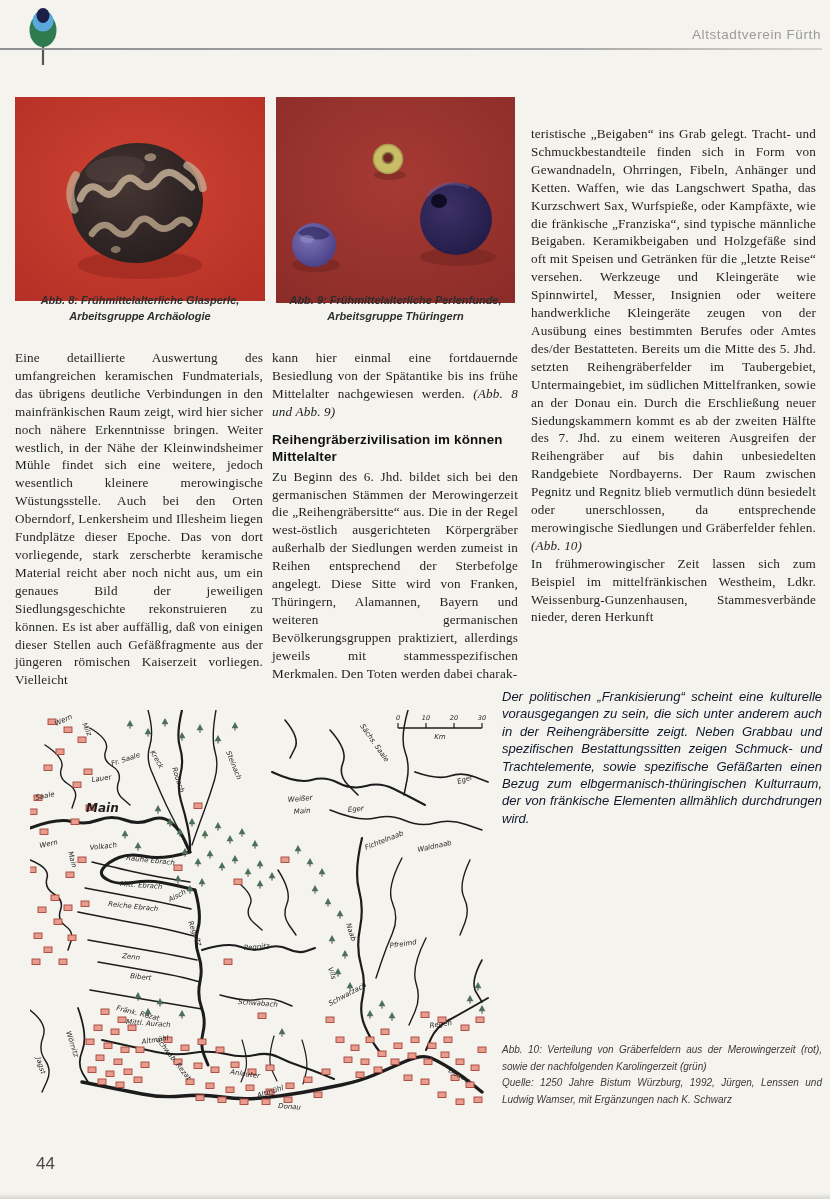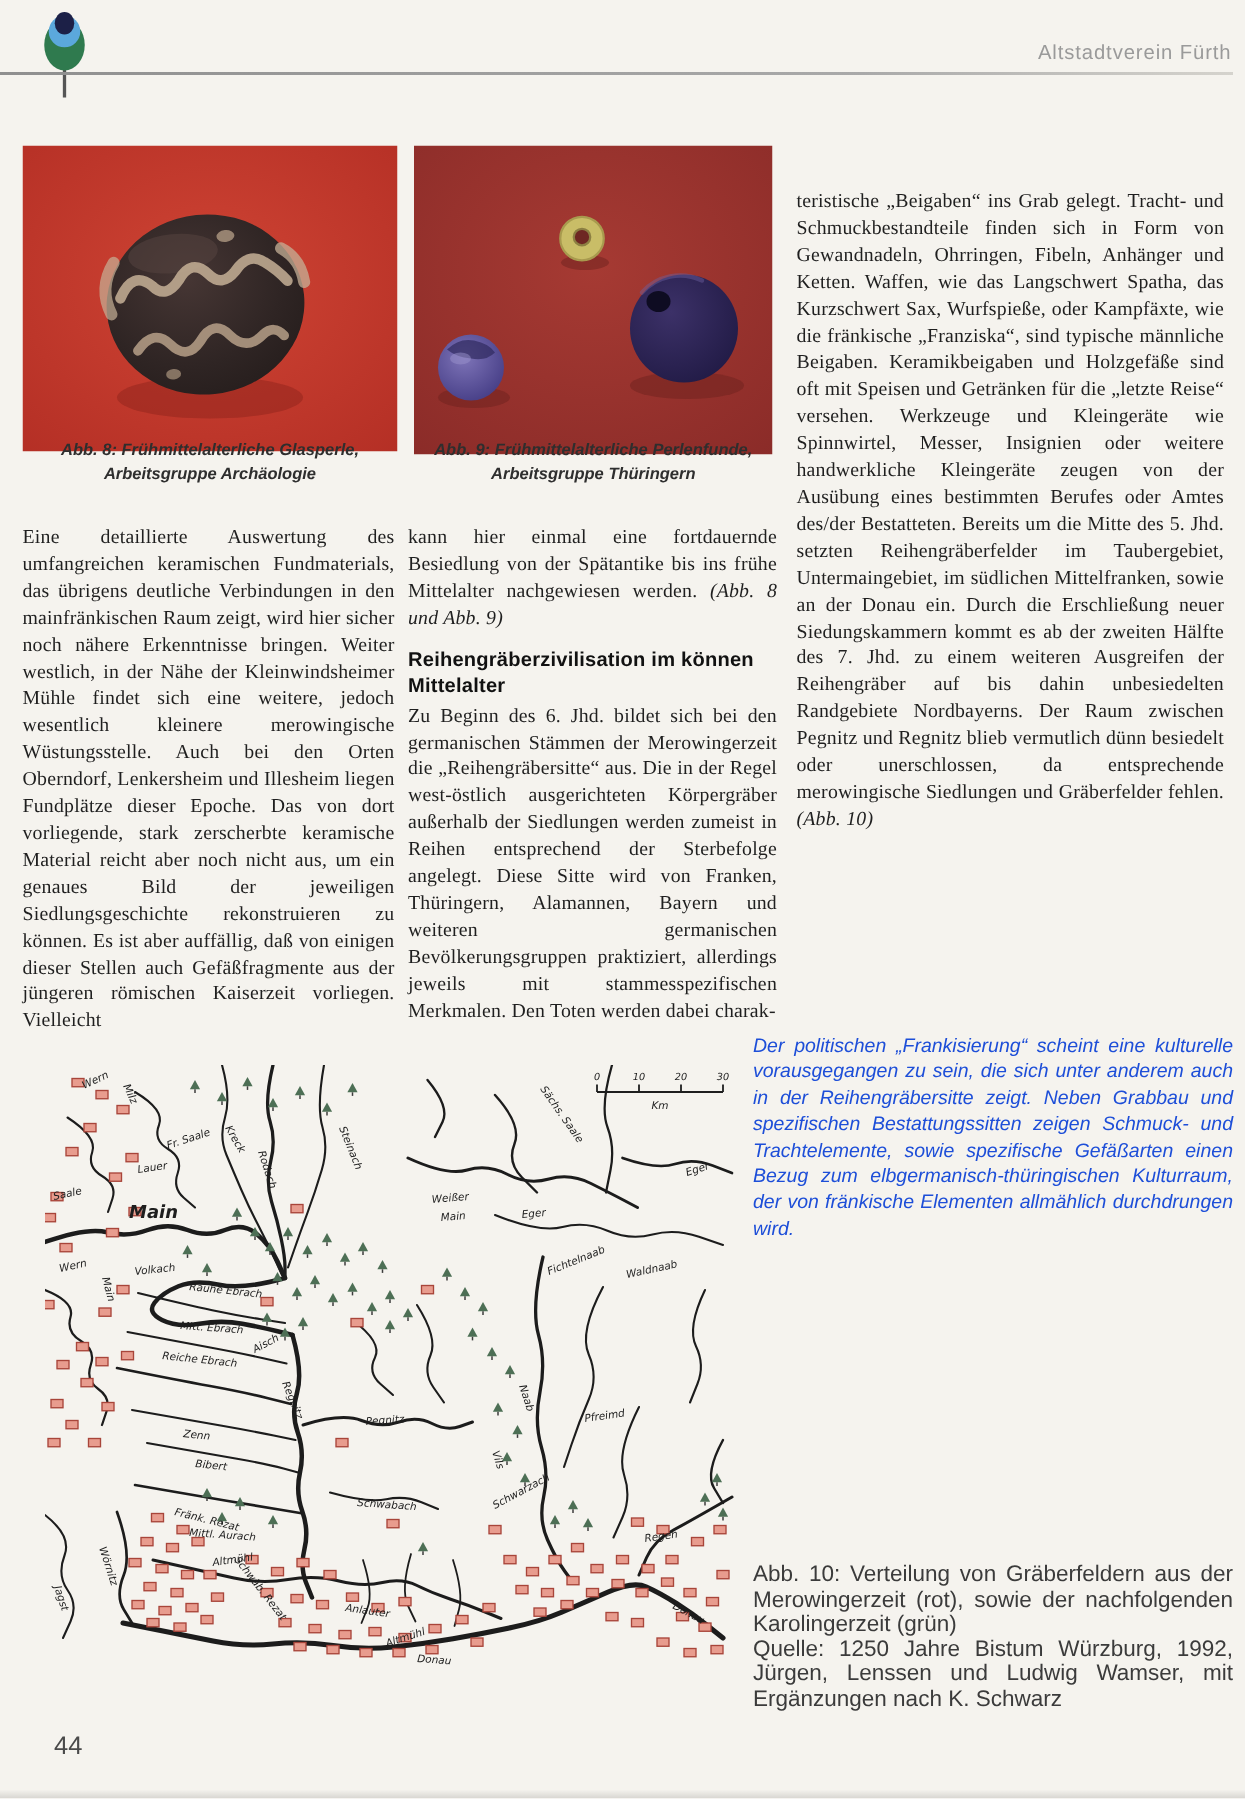--- a/index.html
+++ b/index.html
@@ -43,26 +43,26 @@
     margin:10px 0 3px 0 !important; color:#111;
   }
   .ref{font-style:italic;}
   .para-gap{margin-top:0 !important;}
   
   .map{position:absolute;left:30px;top:710px;}
   
   .sidenote{
     position:absolute; left:502px; top:688px; width:320px;
     font-family:"Liberation Sans", sans-serif; font-style:italic;
-    font-size:13px; line-height:17.4px; color:#1d4ed8; text-align:justify;
+    font-size:13px; line-height:17.4px; color:#0f172a; text-align:justify;
   }
   .figcap{
     position:absolute; left:502px; top:1042px; width:320px;
-    font-family:"Liberation Sans", sans-serif; 
-    font-size:15px; line-height:16.6px; color:#3b3b3b; text-align:justify;
+    font-family:"Liberation Sans", sans-serif; font-style:italic;
+    font-size:10px; line-height:16.6px; color:#3b3b3b; text-align:justify;
   }
   .figcap p{margin:0;}
   .pagenum{
     position:absolute; left:36px; top:1154px;
     font-family:"Liberation Sans", sans-serif; font-size:17px; color:#4a4a4a;
   }
   .page::after{
     content:""; position:absolute; left:0; bottom:0; width:100%; height:6px;
     background:linear-gradient(to bottom, rgba(0,0,0,0), rgba(0,0,0,.12));
   }
@@ -150,20 +150,21 @@
   </div>
 
   <div class="col col2">
     <p><span>kann hier einmal eine fortdauernde Besiedlung von der Spätantike bis ins frühe Mittelalter nachgewiesen werden.</span> <span class="ref">(Abb. 8 und Abb. 9)</span></p>
     <p class="heading">Reihengräberzivilisation im können Mittelalter</p>
     <p>Zu Beginn des 6. Jhd. bildet sich bei den germanischen Stämmen der Merowingerzeit die „Reihengräbersitte“ aus. Die in der Regel west-östlich ausgerichteten Körpergräber außerhalb der Siedlungen werden zumeist in Reihen entsprechend der Sterbefolge angelegt. Diese Sitte wird von Franken, Thüringern, Alamannen, Bayern und weiteren germanischen Bevölkerungsgruppen praktiziert, allerdings jeweils mit stammesspezifischen Merkmalen. Den Toten werden dabei charak-</p>
   </div>
 
   <div class="col col3">
     <p><span>teristische „Beigaben“ ins Grab gelegt. Tracht- und Schmuckbestandteile finden sich in Form von Gewandnadeln, Ohrringen, Fibeln, Anhänger und Ketten. Waffen, wie das Langschwert Spatha, das Kurzschwert Sax, Wurfspieße, oder Kampfäxte, wie die fränkische „Franziska“, sind typische männliche Beigaben. Keramikbeigaben und Holzgefäße sind oft mit Speisen und Getränken für die „letzte Reise“ versehen. Werkzeuge und Kleingeräte wie Spinnwirtel, Messer, Insignien oder weitere handwerkliche Kleingeräte zeugen von der Ausübung eines bestimmten Berufes oder Amtes des/der Bestatteten. Bereits um die Mitte des 5. Jhd. setzten Reihengräberfelder im Taubergebiet, Untermaingebiet, im südlichen Mittelfranken, sowie an der Donau ein. Durch die Erschließung neuer Siedungskammern kommt es ab der zweiten Hälfte des 7. Jhd. zu einem weiteren Ausgreifen der Reihengräber auf bis dahin unbesiedelten Randgebiete Nordbayerns. Der Raum zwischen Pegnitz und Regnitz blieb vermutlich dünn besiedelt oder unerschlossen, da entsprechende merowingische Siedlungen und Gräberfelder fehlen.</span> <span class="ref">(Abb. 10)</span></p>
+    <p class="para-gap">In frühmerowingischer Zeit lassen sich zum Beispiel im mittelfränkischen Westheim, Ldkr. Weissenburg-Gunzenhausen, Stammesverbände nieder, deren Herkunft</p>
   </div>
 
   <svg id="map-svg" class="map" width="460" height="430" viewBox="0 0 460 430">
       <path d="M0 118 Q28 108 41.5 111.5 Q55 115 68.5 110 Q82 105 95 110 Q108 115 120 110 Q132 105 141 112.5 Q150 120 155 131 L160 142" fill="none" stroke="#1c1c1c" stroke-width="3" stroke-linecap="round" stroke-linejoin="round"></path>
       <path d="M160 142 Q132 150 116 146.5 Q100 143 89 147.5 Q78 152 73 158.5 Q68 165 78 170 Q88 175 103 172.5 Q118 170 131.5 172.5 Q145 175 155 177.5 L165 180" fill="none" stroke="#1c1c1c" stroke-width="3" stroke-linecap="round" stroke-linejoin="round"></path>
       <path d="M118 0 Q124 22 120 35 Q116 48 121 60 Q126 72 131 83.5 Q136 95 142 106.5 Q148 118 153 129 L158 140" fill="none" stroke="#1c1c1c" stroke-width="1.4" stroke-linecap="round" stroke-linejoin="round"></path>
       <path d="M152 0 Q146 25 150 37.5 Q154 50 150.5 64 Q147 78 151 91 Q155 104 157.5 116 Q160 128 160 135 L160 142" fill="none" stroke="#1c1c1c" stroke-width="2.2" stroke-linecap="round" stroke-linejoin="round"></path>
       <path d="M186 0 Q181 28 185 41.5 Q189 55 184.5 70 Q180 85 175 98.5 Q170 112 166 123.5 L162 135" fill="none" stroke="#1c1c1c" stroke-width="1.4" stroke-linecap="round" stroke-linejoin="round"></path>
       <path d="M15 35 Q35 48 31.5 58 Q28 68 38 74 Q48 80 45 89 L42 98" fill="none" stroke="#1c1c1c" stroke-width="1.4" stroke-linecap="round" stroke-linejoin="round"></path>
       <path d="M60 18 Q80 30 76 40 Q72 50 82 56 Q92 62 88.5 72 Q85 82 92.5 88.5 L100 95" fill="none" stroke="#1c1c1c" stroke-width="1.4" stroke-linecap="round" stroke-linejoin="round"></path>

